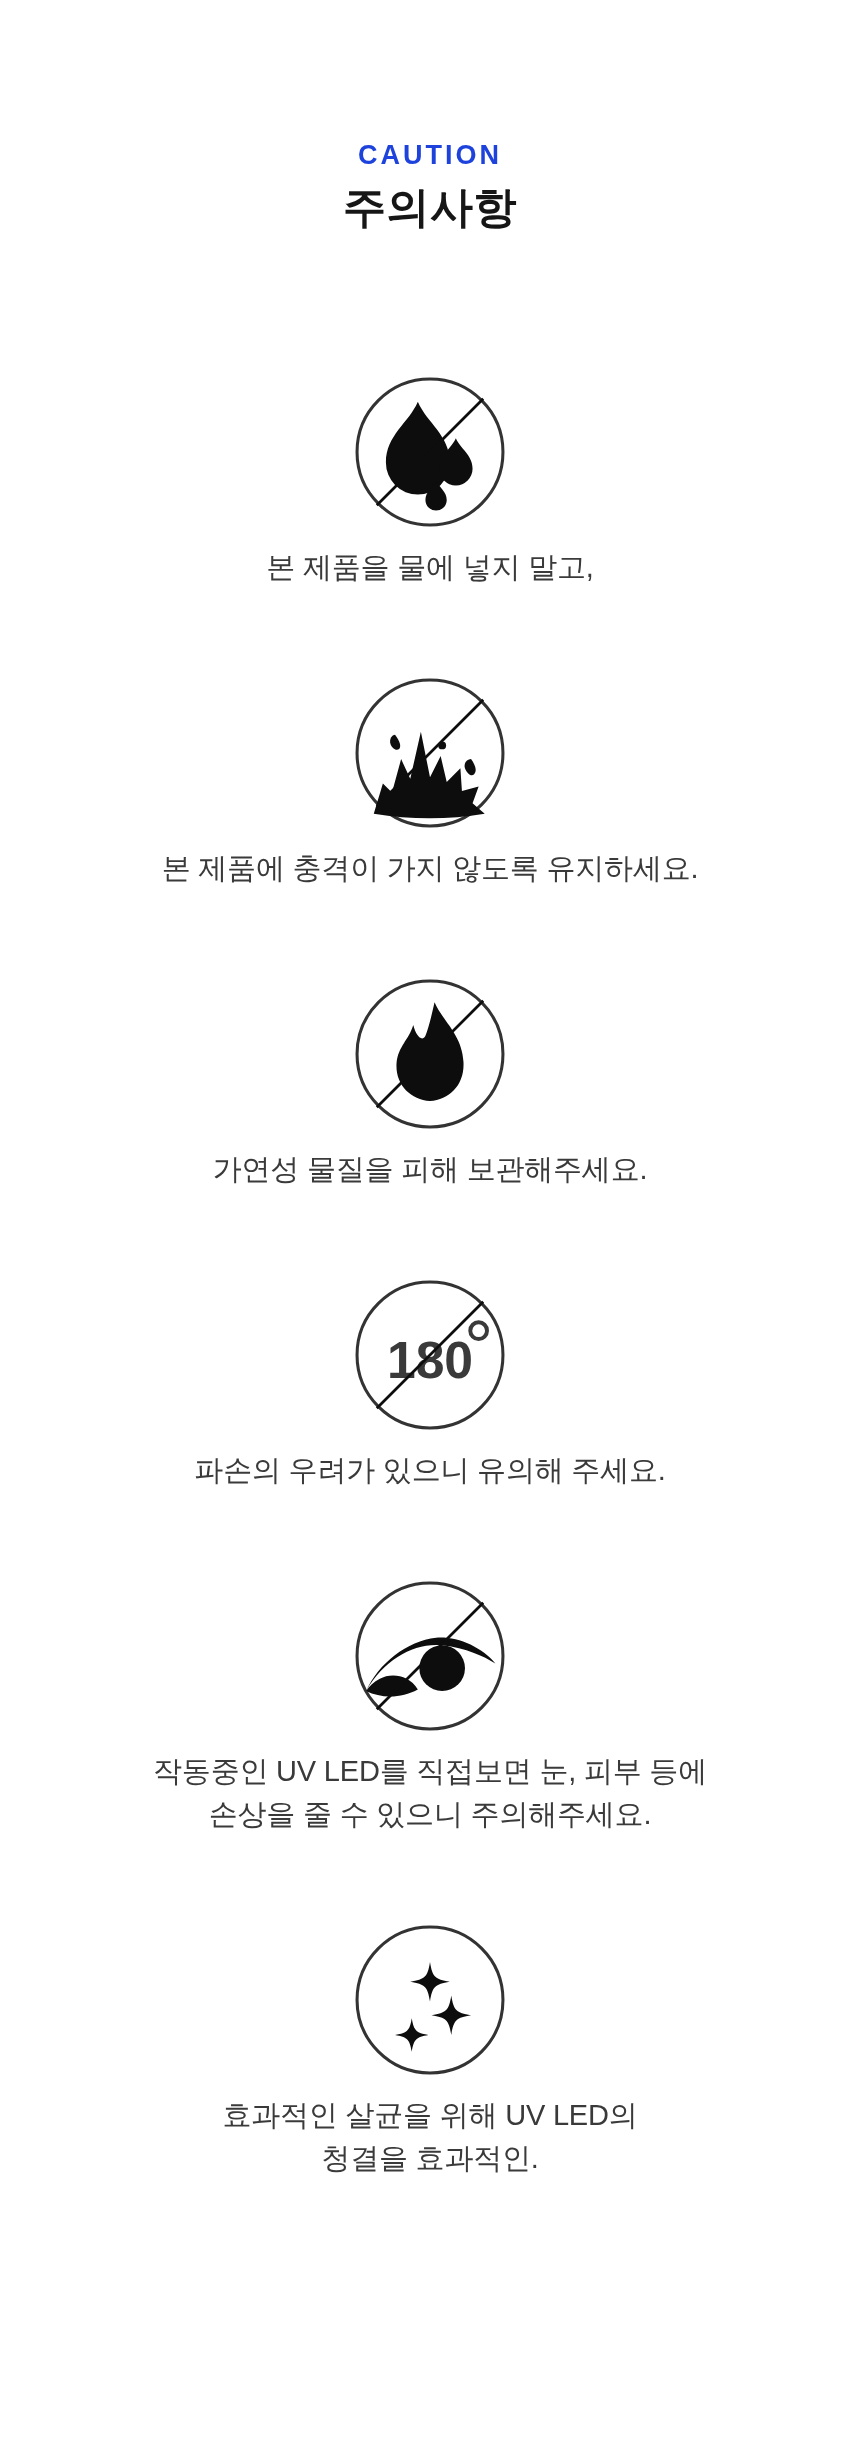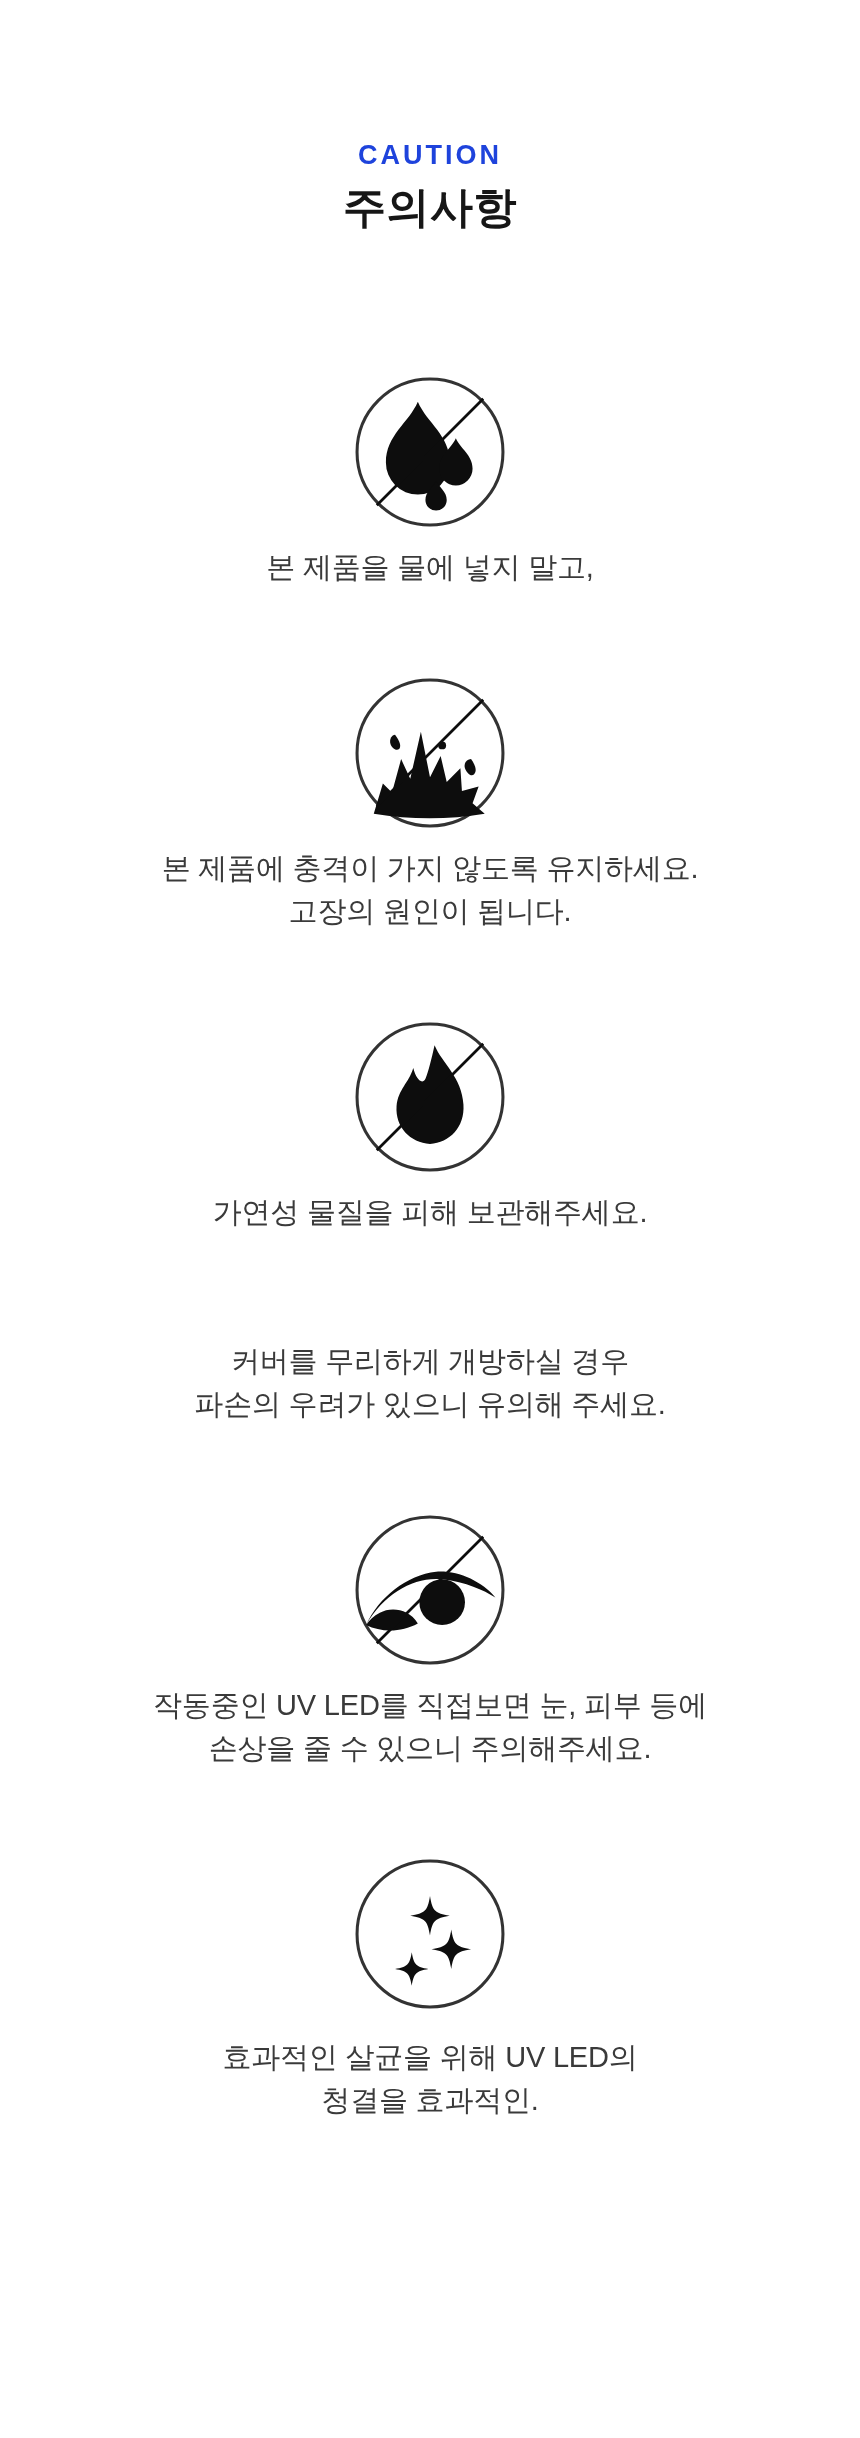--- a/index.html
+++ b/index.html
@@ -41,21 +41,21 @@
     display: flex;
     flex-direction: column;
     align-items: center;
   }
   .caution-section {
     display: flex;
     flex-direction: column;
     align-items: center;
     margin-bottom: 88px;
   }
-  .caution-section:last-child { margin-bottom: 3px; gap: 8px; }
+  .caution-section:last-child { margin-bottom: 3px; }
   .icon-wrap {
     width: 152px;
     height: 152px;
     display: block;
   }
   .icon-wrap svg { display: block; width: 152px; height: 152px; }
   .caption {
     margin-top: 18px;
     text-align: center;
     font-size: 29px;
@@ -104,21 +104,20 @@
             L71,75 L82,72 L78,83 L86,90
             Q50,96 13,90 Z"></path>
           <path fill="#0d0d0d" d="M27,38 C30,42 31,45 30,47 C28,49 25,47 24,44 C23,41 25,38 27,38 Z"></path>
           <path fill="#0d0d0d" d="M77,54 C80,58 81,62 79,64 C77,66 74,63 73,60 C72,57 74,54 77,54 Z"></path>
           <circle cx="58" cy="45" r="2.6" fill="#0d0d0d"></circle>
           <line x1="15" y1="85" x2="85" y2="15" stroke="#0d0d0d" stroke-width="1.8"></line>
         </svg>
       </span>
       <div class="caption">
         <div>본 제품에 충격이 가지 않도록 유지하세요.</div>
-        <div>고장의 원인이 됩니다.</div>
       </div>
     </div>
 
     <div class="caution-section">
       <span class="icon-wrap">
         <svg viewBox="0 0 100 100" xmlns="http://www.w3.org/2000/svg">
           <circle cx="50" cy="50" r="48" fill="none" stroke="#333333" stroke-width="2"></circle>
           <path fill="#0d0d0d" d="M53,16
             C58,28 71,37 72,55
             C73,70 63,80 50,81
@@ -129,22 +128,29 @@
             M46,57 C44,62 42,66 44,70 C40,66 40,60 46,57 Z"></path>
           <line x1="15" y1="85" x2="85" y2="15" stroke="#0d0d0d" stroke-width="1.8"></line>
         </svg>
       </span>
       <div class="caption">
         <div>가연성 물질을 피해 보관해주세요.</div>
       </div>
     </div>
 
     <div class="caution-section">
+      <span class="icon-wrap">
+        <svg viewBox="0 0 100 100" xmlns="http://www.w3.org/2000/svg">
+          <circle cx="50" cy="50" r="48" fill="none" stroke="#333333" stroke-width="2"></circle>
+          <text class="dial-label" x="50" y="65" text-anchor="middle" font-size="34" font-weight="700" fill="#3a3a3a">180</text>
+          <circle cx="82" cy="34" r="5.5" fill="none" stroke="#3a3a3a" stroke-width="2.6"></circle>
+          <line x1="15" y1="85" x2="85" y2="15" stroke="#0d0d0d" stroke-width="1.8"></line>
+        </svg>
+      </span>
       <div class="caption">
-        <div>커버를 무리하게 개방하실 경우</div>
         <div>파손의 우려가 있으니 유의해 주세요.</div>
       </div>
     </div>
 
     <div class="caution-section">
       <span class="icon-wrap">
         <svg viewBox="0 0 100 100" xmlns="http://www.w3.org/2000/svg">
           <circle cx="50" cy="50" r="48" fill="none" stroke="#333333" stroke-width="2"></circle>
           <path fill="#0d0d0d" d="M8,73
             C20,52 40,41 58,43

